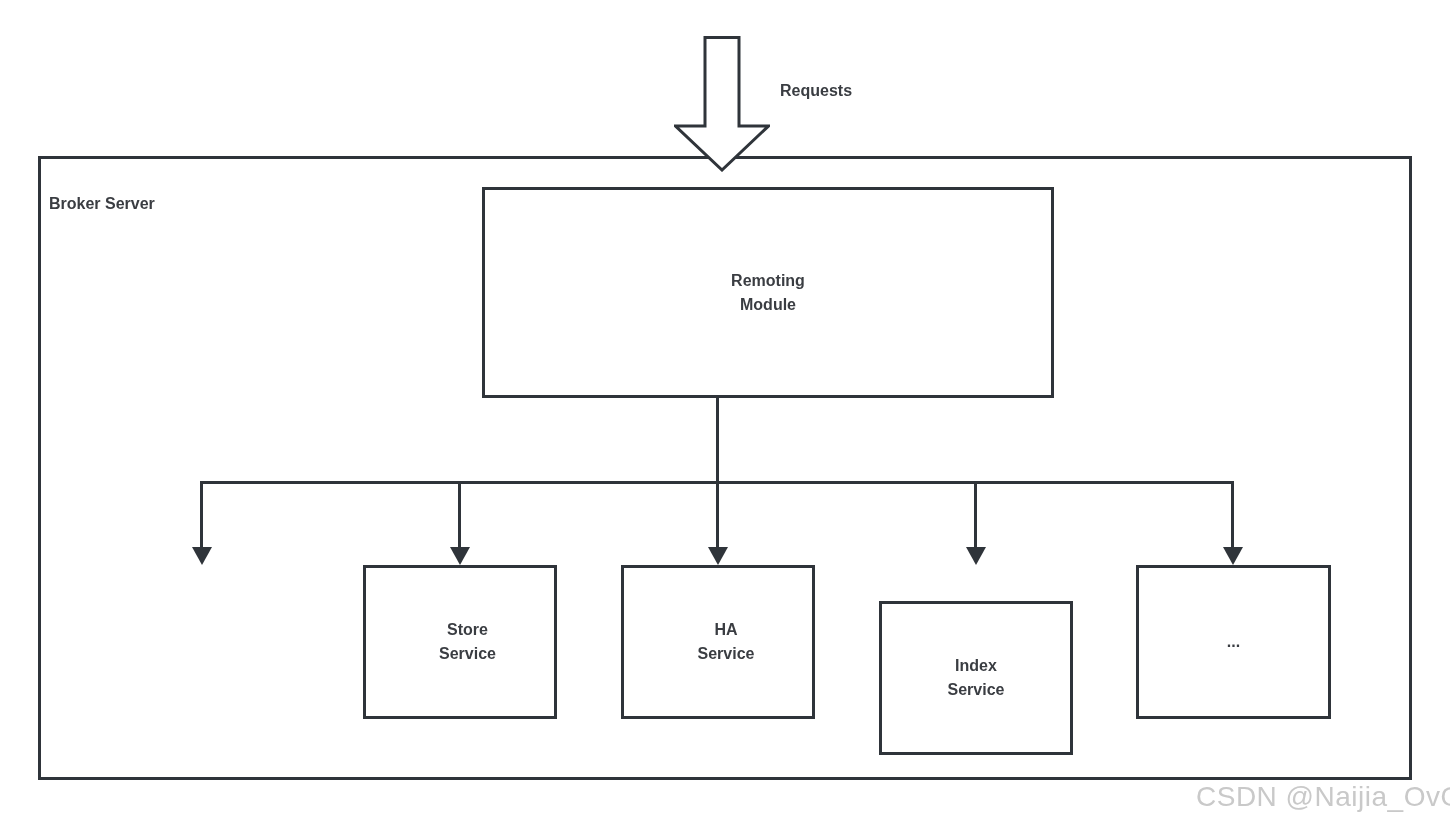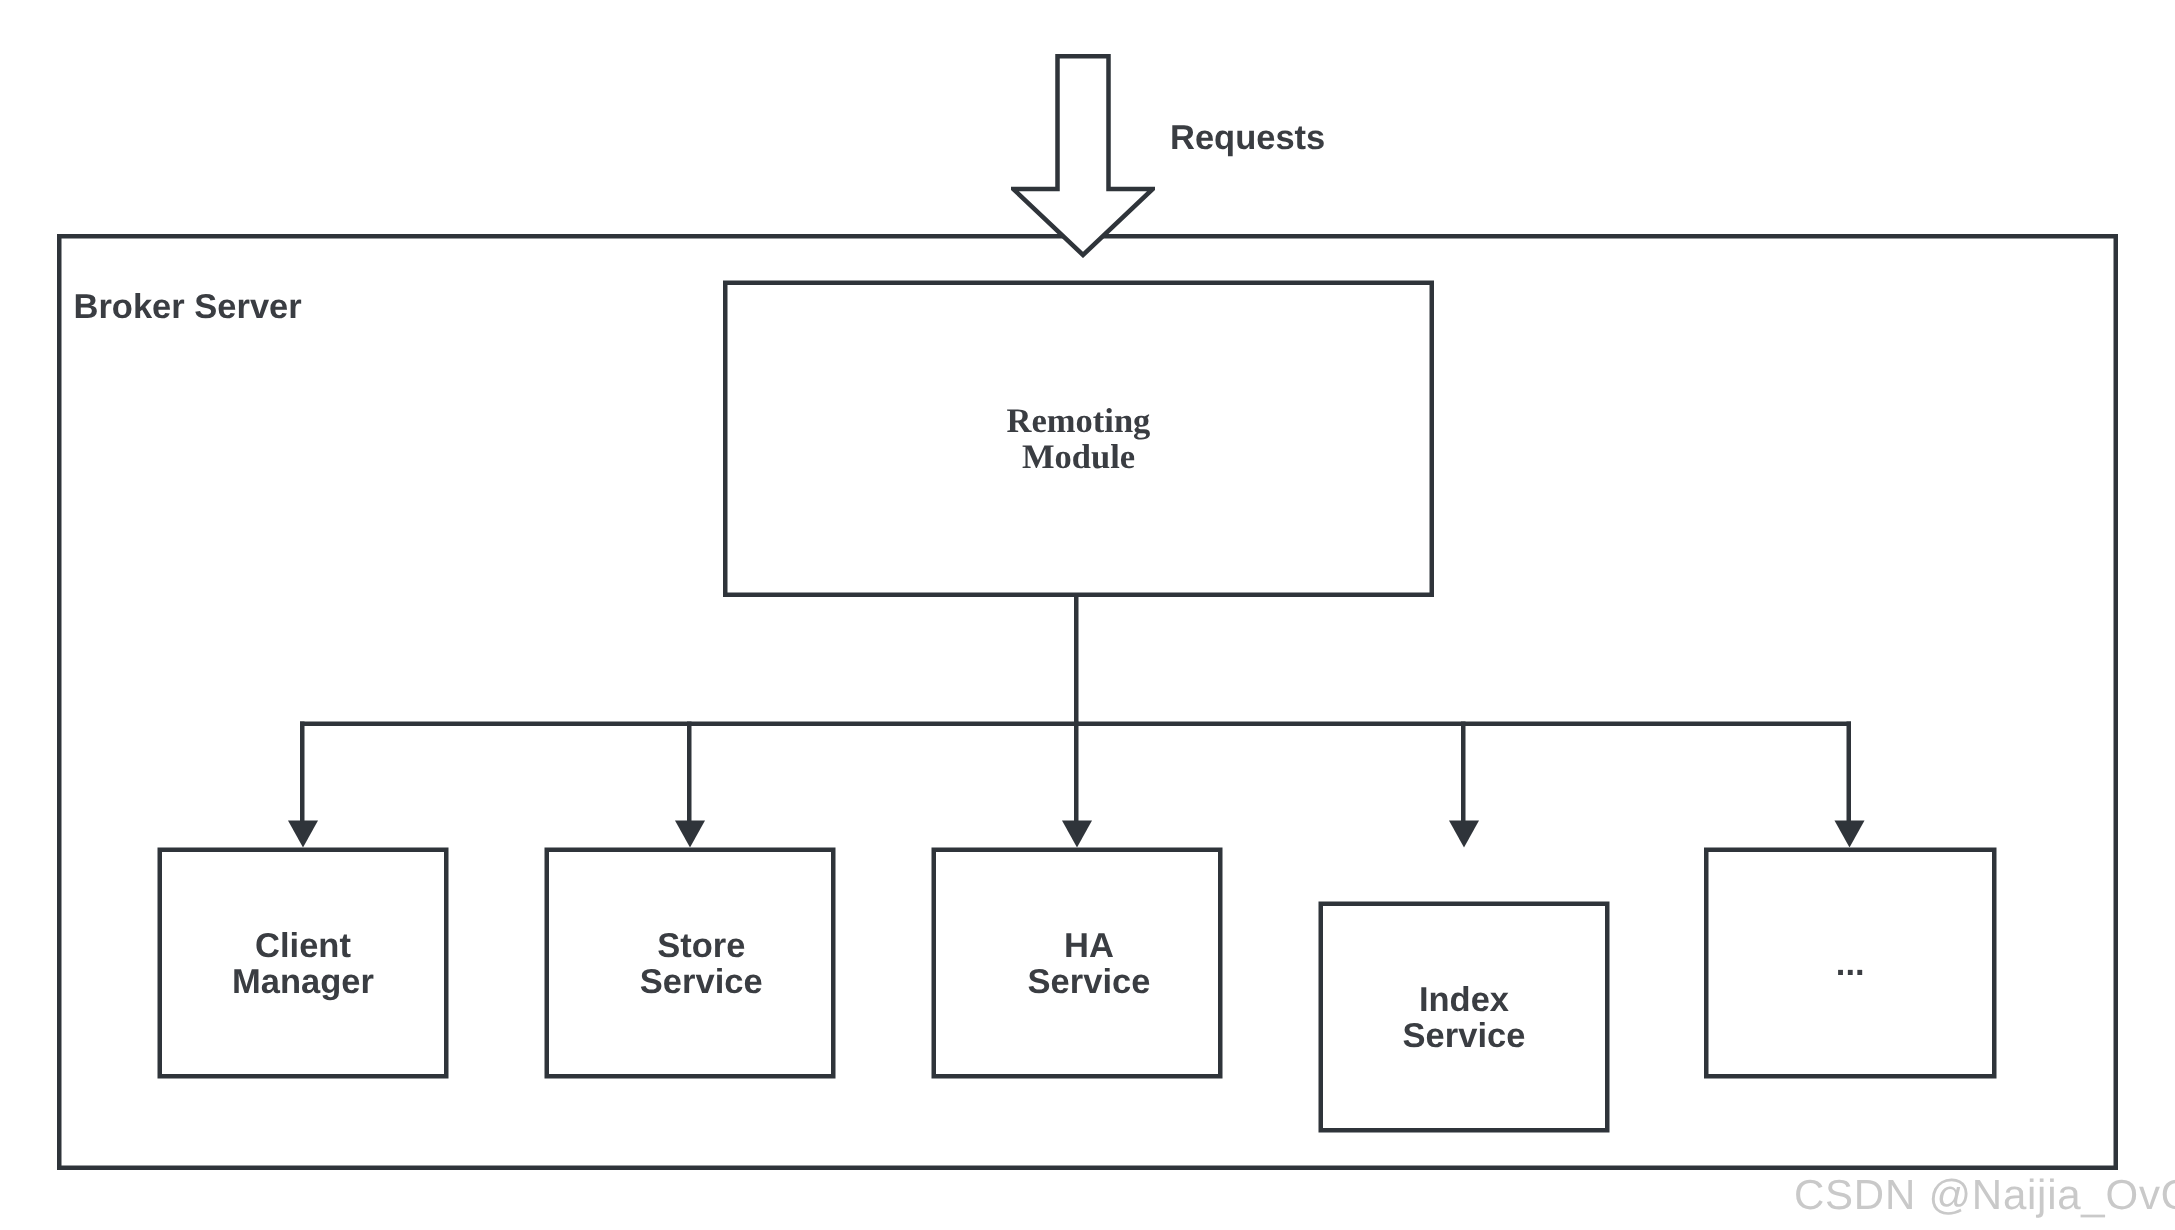--- a/index.html
+++ b/index.html
@@ -12,21 +12,21 @@
     position:relative;
     width:1450px;height:820px;
     background:#ffffff;
     overflow:hidden;
     font-family:"Liberation Sans", sans-serif;
     color:var(--text);
   }
   .abs{position:absolute;}
   .lbl{
     font-weight:bold;
-    font-size:23px;
+    font-size:16px;
     line-height:24px;
     color:var(--text);
     white-space:pre-line;
     text-align:center;
   }
   
   #broker-box{
     left:38px;top:156px;width:1374px;height:624px;
     border:3px solid var(--line);
     box-sizing:border-box;
@@ -42,27 +42,26 @@
     left:674px;top:36px;width:96px;height:136px;
     z-index:3;
   }
   #requests-label{
     left:780px;top:79px;
     text-align:left;
     z-index:3;
   }
   
   #remoting-box{
-    left:482px;top:187px;width:474px;height:211px;
+    left:482px;top:187px;width:572px;height:211px;
     border:3px solid var(--line);
     box-sizing:border-box;
     display:flex;align-items:center;justify-content:center;
     background:#ffffff;
     z-index:2;
-    font-family:Liberation Serif, serif;
   }
   
   .line{background:var(--line);z-index:0;}
   #trunk-line{left:716px;top:396px;width:3px;height:88px;}
   #h-line{left:200px;top:481px;width:1034px;height:3px;}
   .drop-line{top:481px;width:3px;height:67px;}
   #drop-0{left:200px;} #drop-1{left:458px;} #drop-2{left:716px;}
   #drop-3{left:974px;} #drop-4{left:1231px;}
   
   .arrowhead{
@@ -120,24 +119,20 @@
   <div id="drop-1" class="abs line drop-line"></div>
   <div id="drop-2" class="abs line drop-line"></div>
   <div id="drop-3" class="abs line drop-line"></div>
   <div id="drop-4" class="abs line drop-line"></div>
   <div id="ah-0" class="abs arrowhead"></div>
   <div id="ah-1" class="abs arrowhead"></div>
   <div id="ah-2" class="abs arrowhead"></div>
   <div id="ah-3" class="abs arrowhead"></div>
   <div id="ah-4" class="abs arrowhead"></div>
 
-  <div id="svc-0" class="abs service-box">
-    <span class="lbl">Client
-Manager</span>
-  </div>
   <div id="svc-1" class="abs service-box">
     <span class="lbl">Store
 Service</span>
   </div>
   <div id="svc-2" class="abs service-box">
     <span class="lbl">HA
 Service</span>
   </div>
   <div id="svc-3" class="abs service-box">
     <span class="lbl">Index

